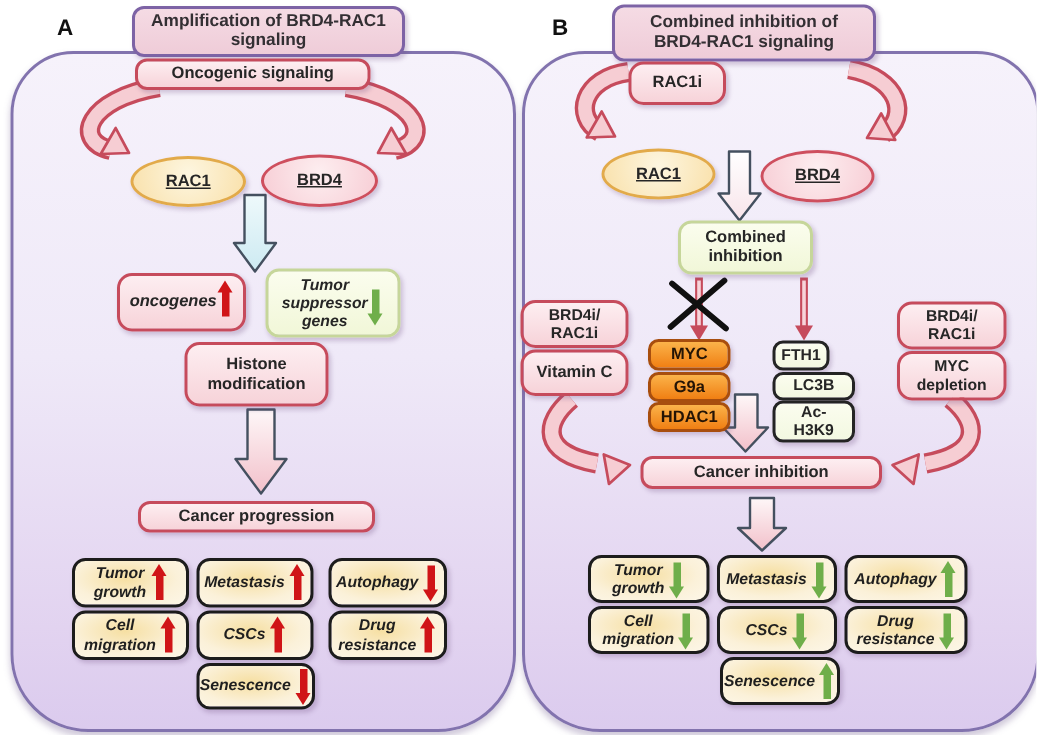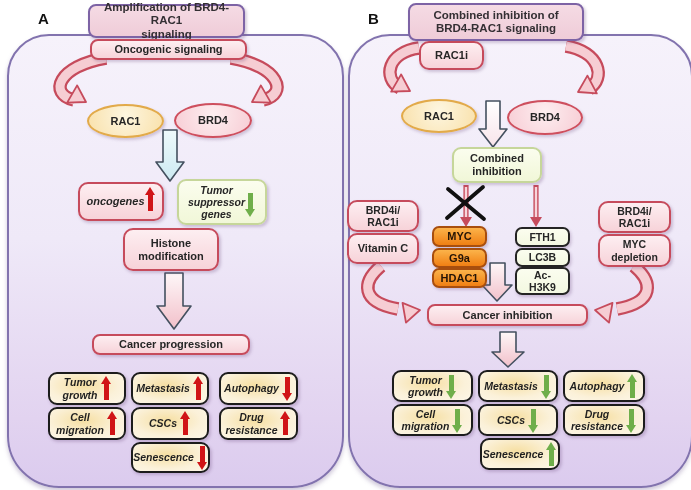--- a/index.html
+++ b/index.html
@@ -27,20 +27,21 @@
   .title-box{
     background:linear-gradient(180deg,#f5dbe4 0%,#efccd8 100%);
     border:2px solid #7d63a5;border-radius:8px;font-weight:700;font-size:11.5px;color:#332f33;
   }
   .panel-letter{
     position:absolute;font-weight:700;font-size:15px;color:#111;box-shadow:none;background:none;border:none;
   }
   .ellipse{
     border-radius:50%;border:2px solid #ce4f5e;
     background:radial-gradient(circle at 50% 32%,#fdeef0 0%,#f7ccd4 100%);
+    text-decoration:underline;
   }
   .ellipse.gold{
     border-color:#e2aa4a;
     background:radial-gradient(circle at 50% 32%,#fdf6e0 0%,#f9e0a9 100%);
   }
   .green-box{
     background:linear-gradient(180deg,#fbfdee 0%,#f1f7d8 100%);
     border:2px solid #c6d69a;border-radius:9px;
   }
   .orange{
@@ -151,21 +152,21 @@
       <polygon class="bhead" points="0,0 -16,-10 -16,10" transform="translate(420,310) rotate(-10)"></polygon>
     </g>
     <g>
       <path class="band" d="M634,266 C653,282 655,302 617,309"></path>
       <path class="bandfill" d="M634,266 C653,282 655,302 617,309"></path>
       <polygon class="bhead" points="0,0 -16,-10 -16,10" transform="translate(595,310) rotate(190)"></polygon>
     </g>
   </svg>
 
   <div class="panel-letter" style="left:38px;top:10px;">A</div>
-  <div class="box title-box" style="left:88px;top:4px;width:157px;height:34px;">Amplification of BRD4-RAC1
+  <div class="box title-box" style="left:88px;top:4px;width:182px;height:34px;">Amplification of BRD4-RAC1
 signaling</div>
 
   <div class="box pink" style="left:90px;top:39px;width:157px;height:21px;border-radius:8px;">Oncogenic signaling</div>
 
   <div class="box ellipse gold" style="left:87px;top:104px;width:77px;height:34px;">RAC1</div>
   <div class="box ellipse" style="left:174px;top:103px;width:78px;height:35px;">BRD4</div>
 
   <div class="box pink" style="left:78px;top:182px;width:86px;height:39px;">
     <span class="lbl">oncogenes</span>
     <span class="trend tall up red"></span>
@@ -227,21 +228,21 @@
 inhibition</div>
 
   <div class="box pink" style="left:347px;top:200px;width:72px;height:32px;font-size:10.5px;">BRD4i/
 RAC1i</div>
   <div class="box pink" style="left:347px;top:233px;width:72px;height:31px;">Vitamin C</div>
 
   <div class="box orange" style="left:432px;top:226px;width:55px;height:21px;">MYC</div>
   <div class="box orange" style="left:432px;top:248px;width:55px;height:20px;">G9a</div>
   <div class="box orange" style="left:432px;top:268px;width:55px;height:20px;">HDAC1</div>
 
-  <div class="box lightstack" style="left:515px;top:227px;width:55px;height:20px;">FTH1</div>
+  <div class="box lightstack" style="left:515px;top:227px;width:38px;height:20px;">FTH1</div>
   <div class="box lightstack" style="left:515px;top:248px;width:55px;height:19px;">LC3B</div>
   <div class="box lightstack" style="left:515px;top:267px;width:55px;height:28px;">Ac-
 H3K9</div>
 
   <div class="box pink" style="left:598px;top:201px;width:73px;height:32px;font-size:10.5px;">BRD4i/
 RAC1i</div>
   <div class="box pink" style="left:598px;top:234px;width:73px;height:33px;font-size:10.5px;">MYC
 depletion</div>
 
   <div class="box pink" style="left:427px;top:304px;width:161px;height:22px;border-radius:8px;text-align:center;">Cancer inhibition</div>

